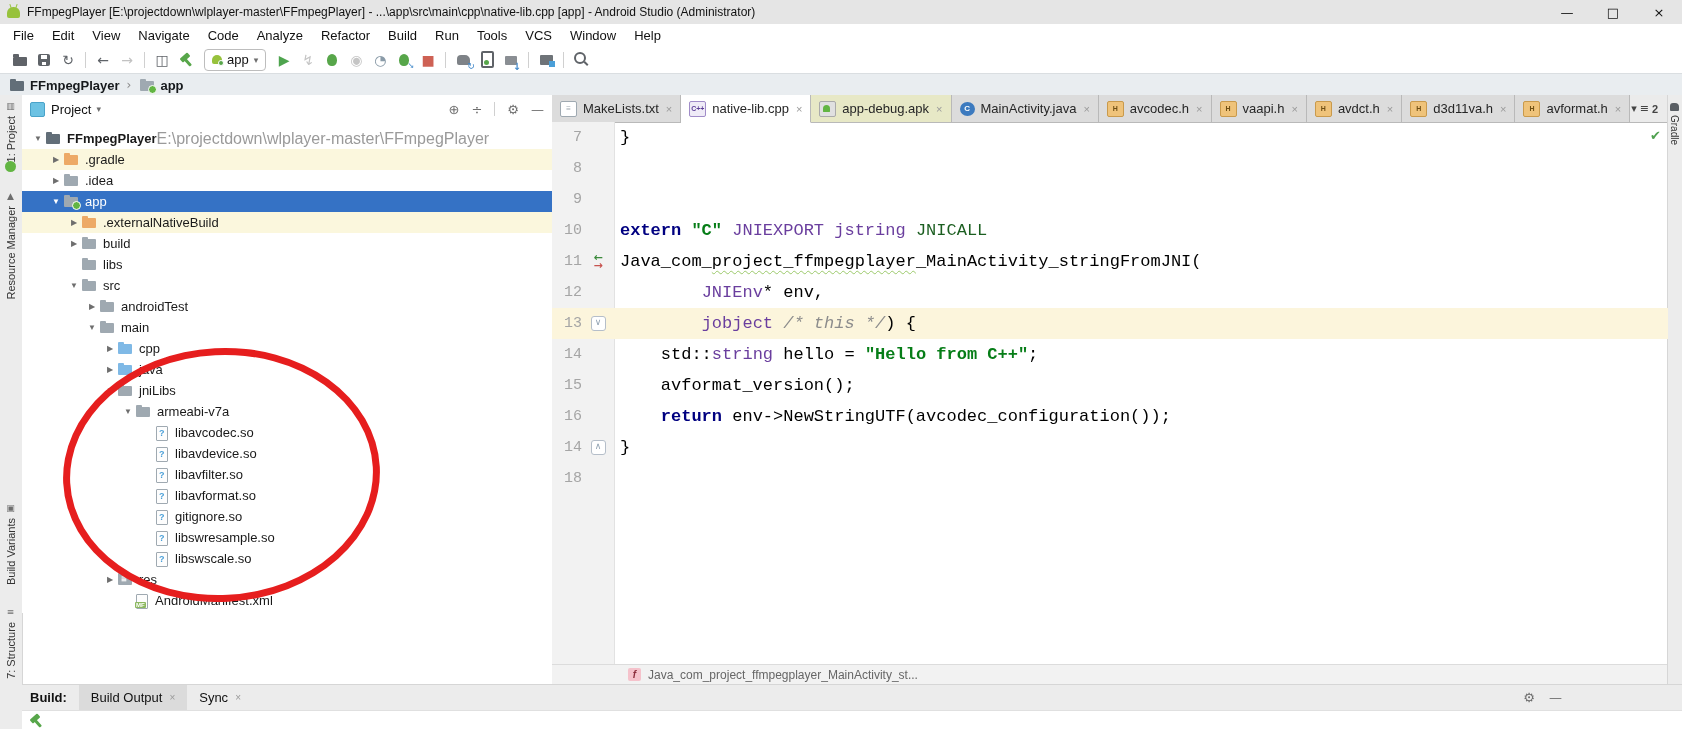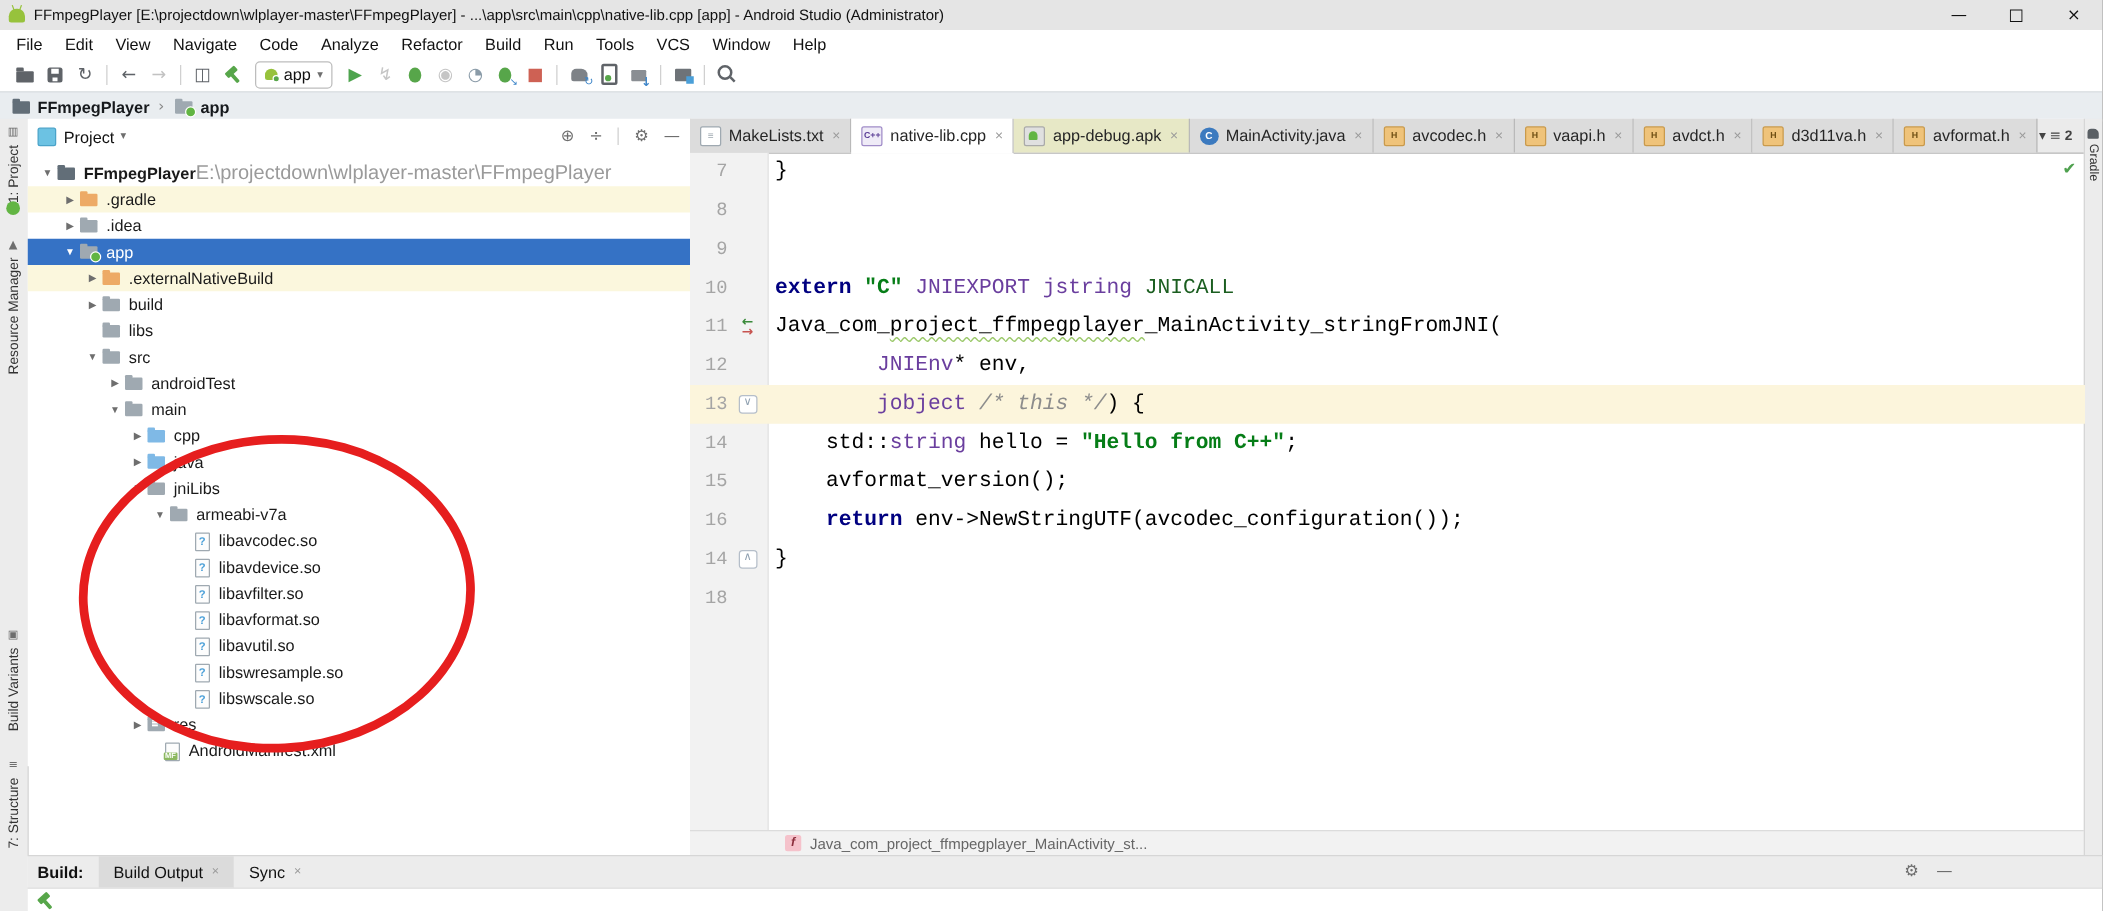--- a/index.html
+++ b/index.html
@@ -403,21 +403,21 @@
           <span class="fi file" data-name="file-so-icon">
             <span class="ov ov-q" data-name="icon-glyph">?</span>
           </span>
           <span class="tree-label" data-name="tree-item-label">libavformat.so</span>
         </div>
         <div class="tree-row" data-name="tree-item-libavutil-so" style="padding-left: 118px;">
           <span class="arrow" data-name="tree-spacer"></span>
           <span class="fi file" data-name="file-so-icon">
             <span class="ov ov-q" data-name="icon-glyph">?</span>
           </span>
-          <span class="tree-label" data-name="tree-item-label">libavutil.so</span>
+          <span class="tree-label" data-name="tree-item-label">gitignore.so</span>
         </div>
         <div class="tree-row" data-name="tree-item-libswresample-so" style="padding-left: 118px;">
           <span class="arrow" data-name="tree-spacer"></span>
           <span class="fi file" data-name="file-so-icon">
             <span class="ov ov-q" data-name="icon-glyph">?</span>
           </span>
           <span class="tree-label" data-name="tree-item-label">libswresample.so</span>
         </div>
         <div class="tree-row" data-name="tree-item-libswscale-so" style="padding-left: 118px;">
           <span class="arrow" data-name="tree-spacer"></span>
@@ -426,21 +426,21 @@
           </span>
           <span class="tree-label" data-name="tree-item-label">libswscale.so</span>
         </div>
         <div class="tree-row" data-name="tree-item-res" style="padding-left: 82px;">
           <span class="arrow" data-name="tree-arrow-icon">▶</span>
           <span class="fi folder" data-name="folder-res-icon">
             <span class="ov ov-res" data-name="icon-glyph">≣</span>
           </span>
           <span class="tree-label" data-name="tree-item-label">res</span>
         </div>
-        <div class="tree-row" data-name="tree-item-androidmanifest-xml" style="padding-left: 94px;">
+        <div class="tree-row" data-name="tree-item-androidmanifest-xml" style="padding-left: 66px; margin-left: 32px;">
           <span class="arrow" data-name="tree-spacer"></span>
           <span class="fi file" data-name="file-manifest-icon">
             <span class="ov ov-mf" data-name="icon-glyph">MF</span>
           </span>
           <span class="tree-label" data-name="tree-item-label">AndroidManifest.xml</span>
         </div>
         <div class="tree-row" data-name="tree-item-test" style="padding-left: 46px;">
           <span class="arrow" data-name="tree-arrow-icon">▶</span>
           <span class="fi folder" data-name="folder-icon"></span>
           <span class="tree-label" data-name="tree-item-label">test</span>

